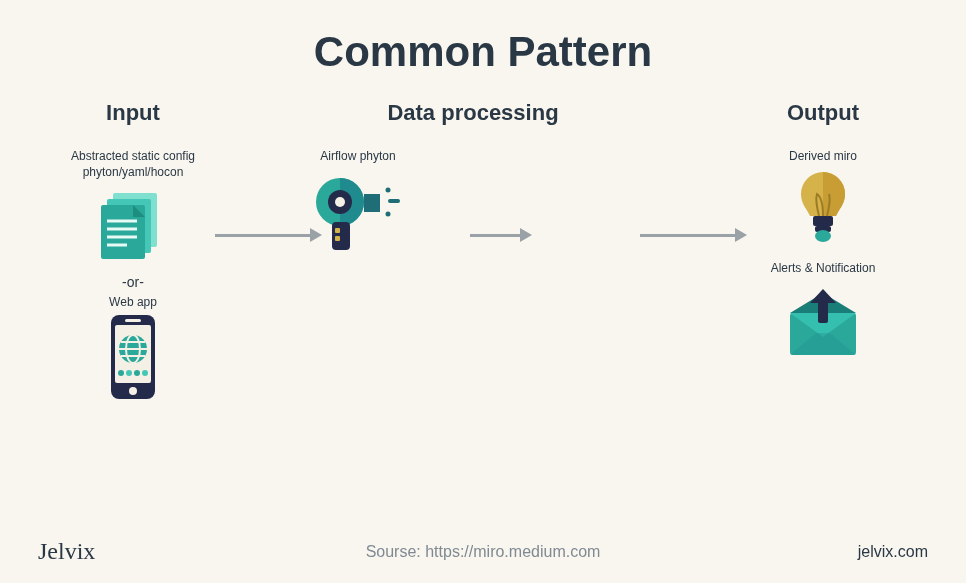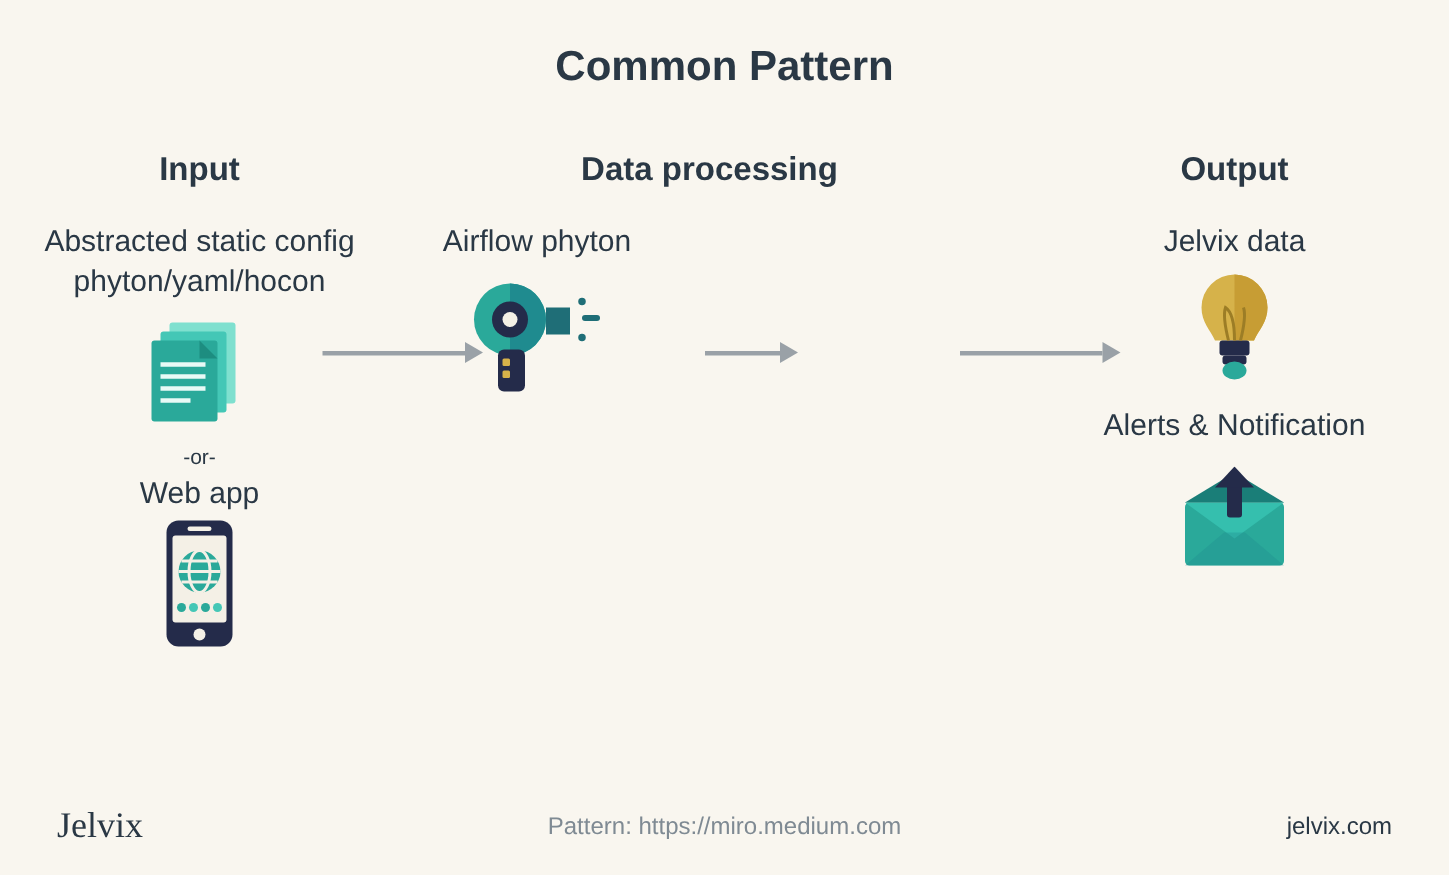--- a/index.html
+++ b/index.html
@@ -8,21 +8,21 @@
     height: 583px;
     background: #f9f6ef;
     font-family: -apple-system, BlinkMacSystemFont, "Segoe UI", Arial, sans-serif;
     color: #2b3a4a;
     position: relative;
     overflow: hidden;
   }
   .title {
     width: 100%;
     text-align: center;
-    font-size: 28px;
+    font-size: 42px;
     font-weight: 700;
     color: #2a3845;
     padding-top: 28px;
   }
   .columns {
     position: absolute;
     top: 100px;
     left: 0;
     width: 100%;
     display: flex;
@@ -33,21 +33,21 @@
   .col.input { width: 210px; }
   .col.proc  { width: 380px; }
   .col.output{ width: 230px; }
   .col-head {
     font-size: 22px;
     font-weight: 700;
     color: #2a3845;
     margin-bottom: 22px;
   }
   .label {
-    font-size: 20px;
+    font-size: 12px;
     color: #2a3845;
     line-height: 1.35;
     margin-bottom: 8px;
   }
   .or-sep { font-size: 14px; color:#2a3845; margin: 6px 0 4px; }
   .icon-box { height: 80px; display:flex; align-items:center; justify-content:center; margin-top:4px; margin-bottom:4px;}
   .proc-row { display:flex; align-items:flex-start; justify-content:space-between; }
   .proc-cell { width: 150px; text-align:center; }
   .out-stack > div { margin-bottom: 4px; }
   .out-block2 { margin-top: 12px; }
@@ -146,21 +146,21 @@
             <circle cx="80" cy="42" r="2.5" fill="#1f6e77"></circle>
           </svg>
         </div>
       </div>
     </div>
   </div>
 
   <div class="col output">
     <div class="col-head">Output</div>
     <div class="out-stack">
-      <div class="label">Jelvix data</div>
+      <div class="label">Derived miro</div>
       <div class="icon-box">
         <svg width="60" height="80" viewBox="0 0 60 80">
           <path d="M30 4 a22 22 0 0 1 22 22 c0 10 -6 15 -9 22 h-26 c-3 -7 -9 -12 -9 -22 a22 22 0 0 1 22 -22 z" fill="#d6b24a"></path>
           <path d="M30 4 a22 22 0 0 1 22 22 c0 10 -6 15 -9 22 h-13 z" fill="#c79d34"></path>
           <rect x="20" y="48" width="20" height="10" rx="2" fill="#242b4a"></rect>
           <rect x="22" y="58" width="16" height="6" rx="2" fill="#242b4a"></rect>
           <ellipse cx="30" cy="68" rx="8" ry="6" fill="#2aa99a"></ellipse>
           <path d="M26 48 q-4 -16 -2 -22 q6 4 6 22" fill="none" stroke="#9c7d26" stroke-width="2"></path>
           <path d="M34 48 q4 -16 2 -22" fill="none" stroke="#9c7d26" stroke-width="2"></path>
         </svg>
@@ -194,16 +194,16 @@
     <div class="head"></div>
 </div>
 <div class="arrow arrow3">
   <div class="shaft"></div>
     <div class="head"></div>
 </div>
 
 <div class="footer">
   <div class="logo">Jelvix</div>
   <div class="center">
-    <span>Pattern: </span><span>https://miro.medium.com</span>
+    <span>Sourse: </span><span>https://miro.medium.com</span>
   </div>
   <div class="site">jelvix.com</div>
 </div>
 
 </body></html>

